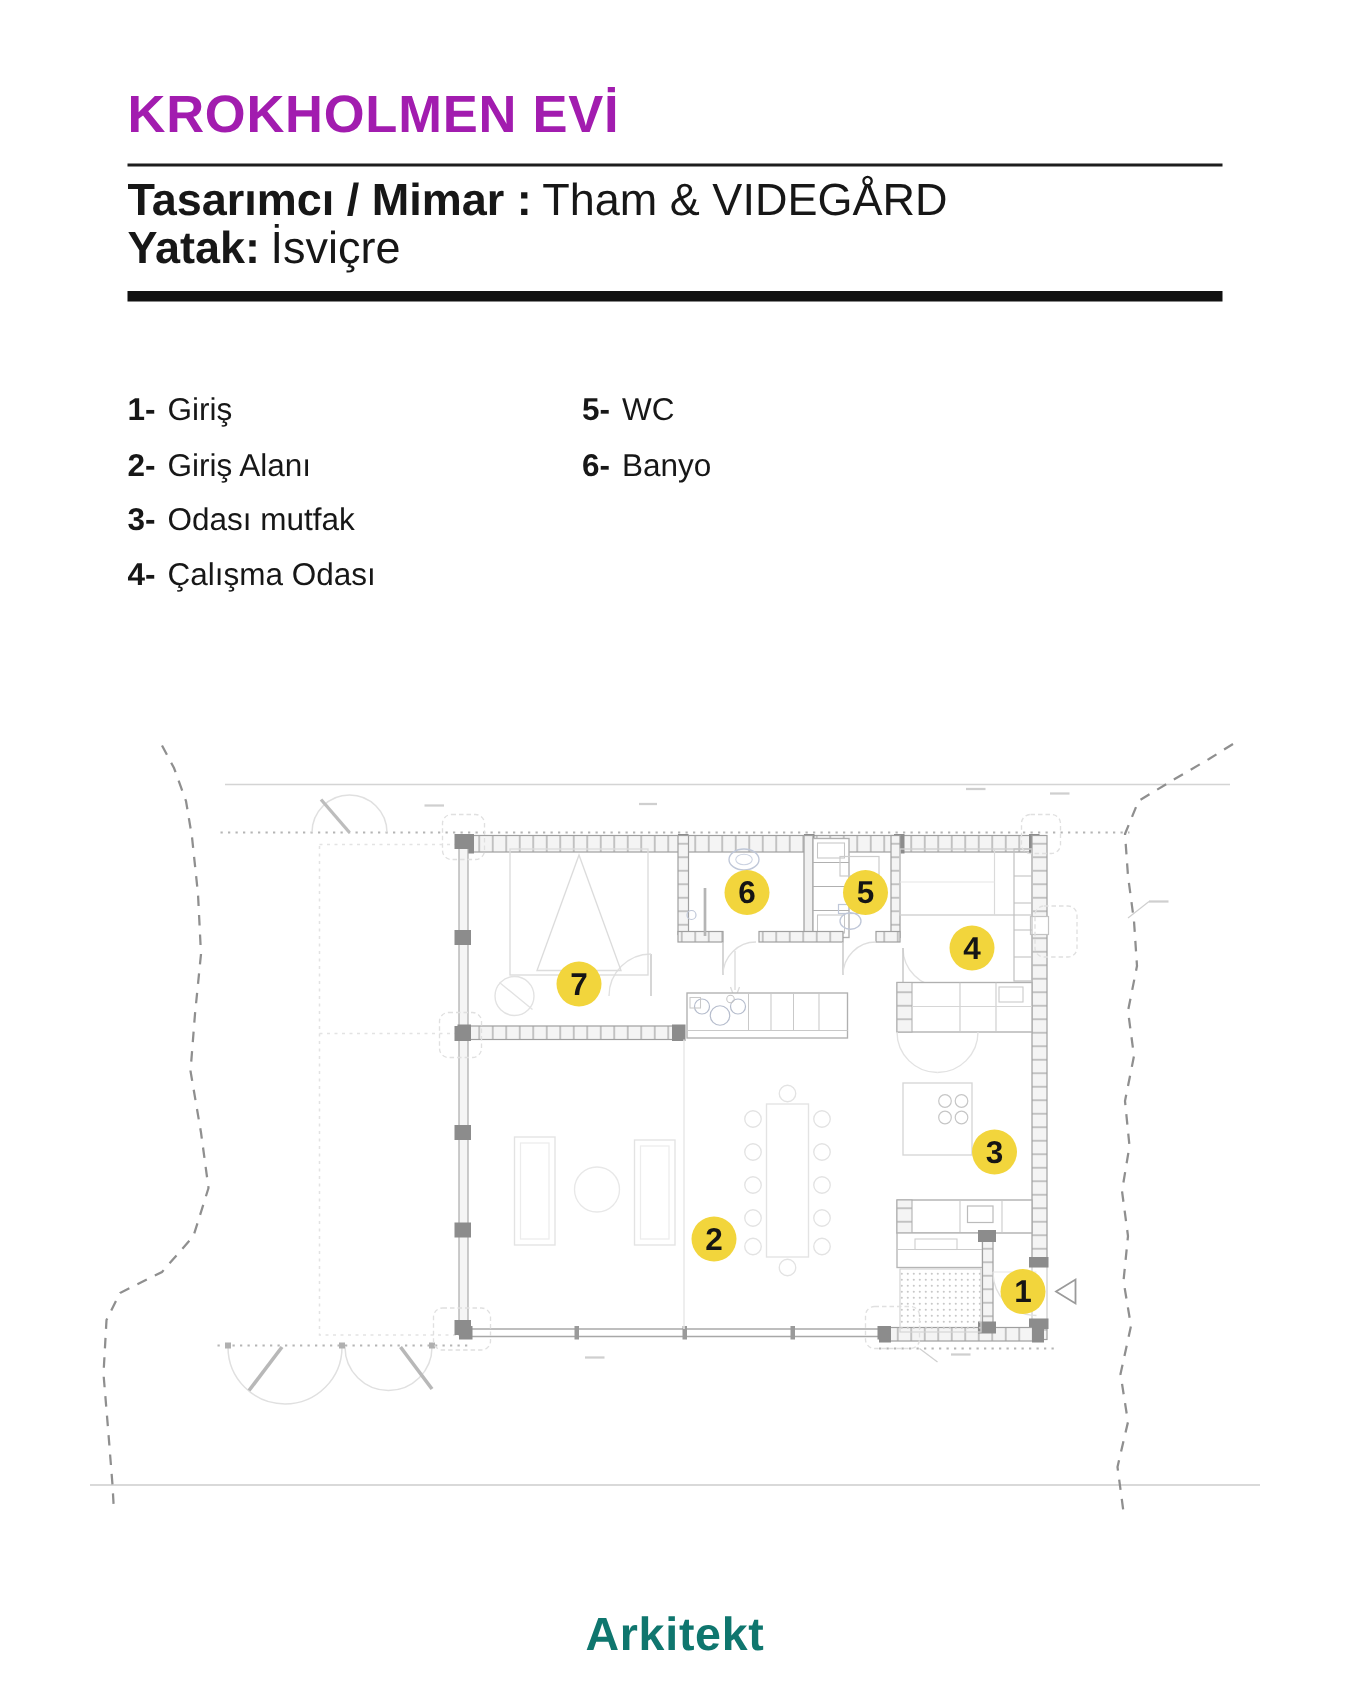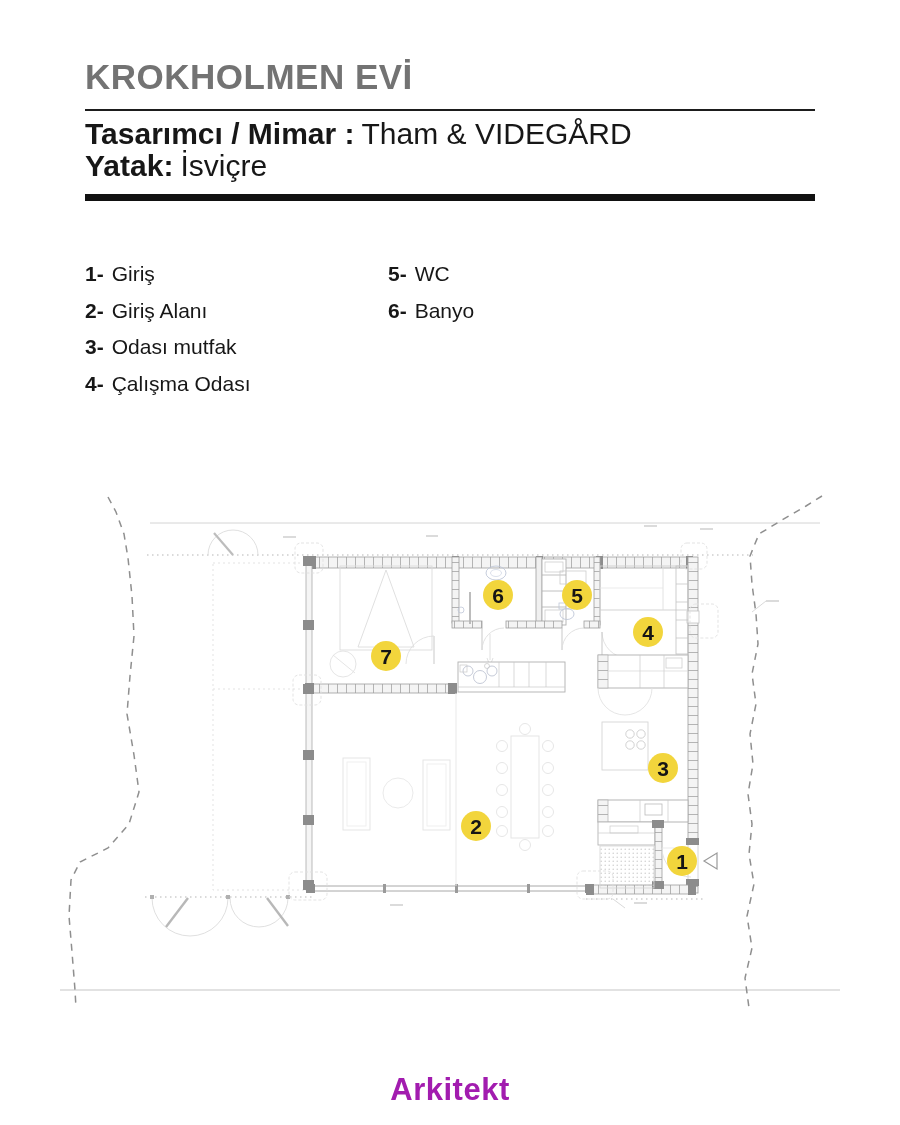--- a/index.html
+++ b/index.html
@@ -2,21 +2,21 @@
 <html><head>
 <meta charset="utf-8">
 <style>
   html,body{margin:0;padding:0;background:#ffffff;}
   .page{
     position:relative;width:900px;height:1125px;background:#ffffff;overflow:hidden;
     font-family:"Liberation Sans","DejaVu Sans",sans-serif;color:#171717;
   }
   
   .header{position:absolute;left:85px;right:85px;top:58px;}
-  .title{font-size:35px;font-weight:800;letter-spacing:.5px;line-height:38px;margin:0;color:#737373;}
+  .title{font-size:35px;font-weight:800;letter-spacing:.5px;line-height:38px;margin:0;color:#a21caf;}
   .rule-thin{height:2px;background:#1d1d1d;margin-top:13px;}
   .meta{font-size:30px;line-height:30px;margin-top:8px;}
   .meta b{font-weight:700;}
   .meta .val{margin-left:7px;font-weight:400;}
   .rule-thick{height:7px;background:#111;margin-top:13px;}
   
   .legend{position:absolute;top:256px;left:85px;right:85px;font-size:21px;}
   .legend-col{position:absolute;top:0;}
   .legend-col.c1{left:0;}
   .legend-col.c2{left:303px;}
@@ -26,21 +26,21 @@
   .plan-svg{position:absolute;left:0;top:0;width:900px;height:1125px;pointer-events:none;}
   .marker{
     position:absolute;width:30px;height:30px;border-radius:50%;
     display:flex;align-items:center;justify-content:center;
     font-weight:800;font-size:21px;line-height:1;
     transform:translate(-15px,-15px);
   }
   
   .brand{
     position:absolute;left:0;right:0;top:1072px;text-align:center;
-    font-size:31px;font-weight:800;letter-spacing:.5px;color:#a21caf;
+    font-size:31px;font-weight:800;letter-spacing:.5px;color:#0f766e;
   }
 </style>
 </head>
 <body>
 
 <div class="page">
 
   <div class="header">
     <h1 class="title">KROKHOLMEN EVİ</h1>
     <div class="rule-thin"></div>

